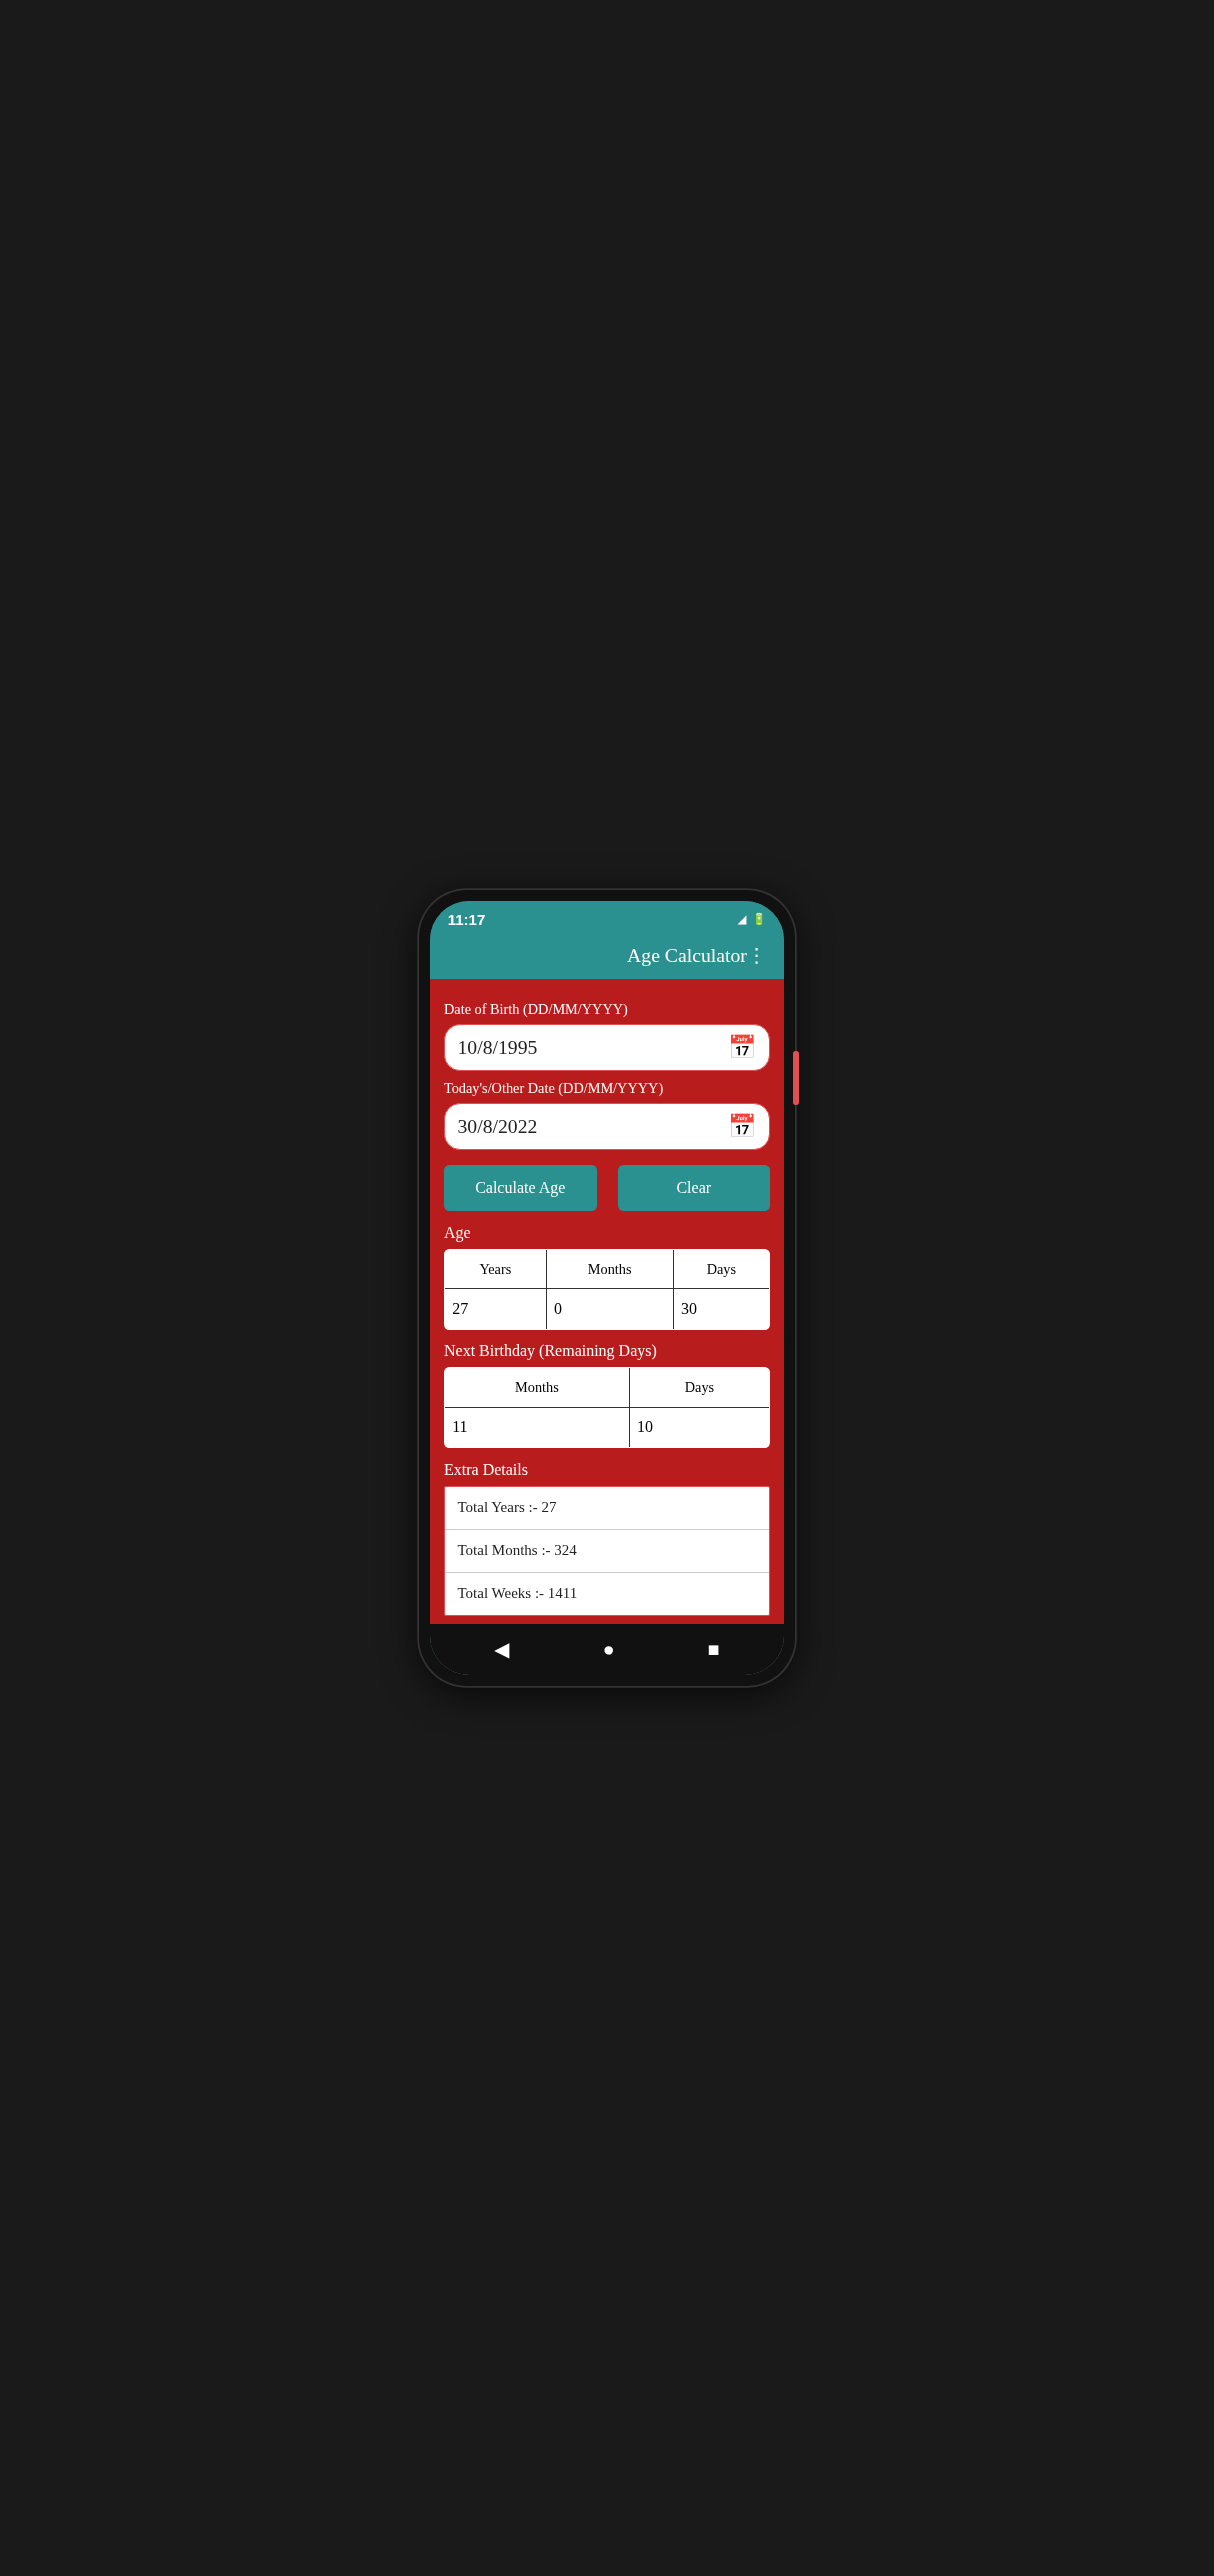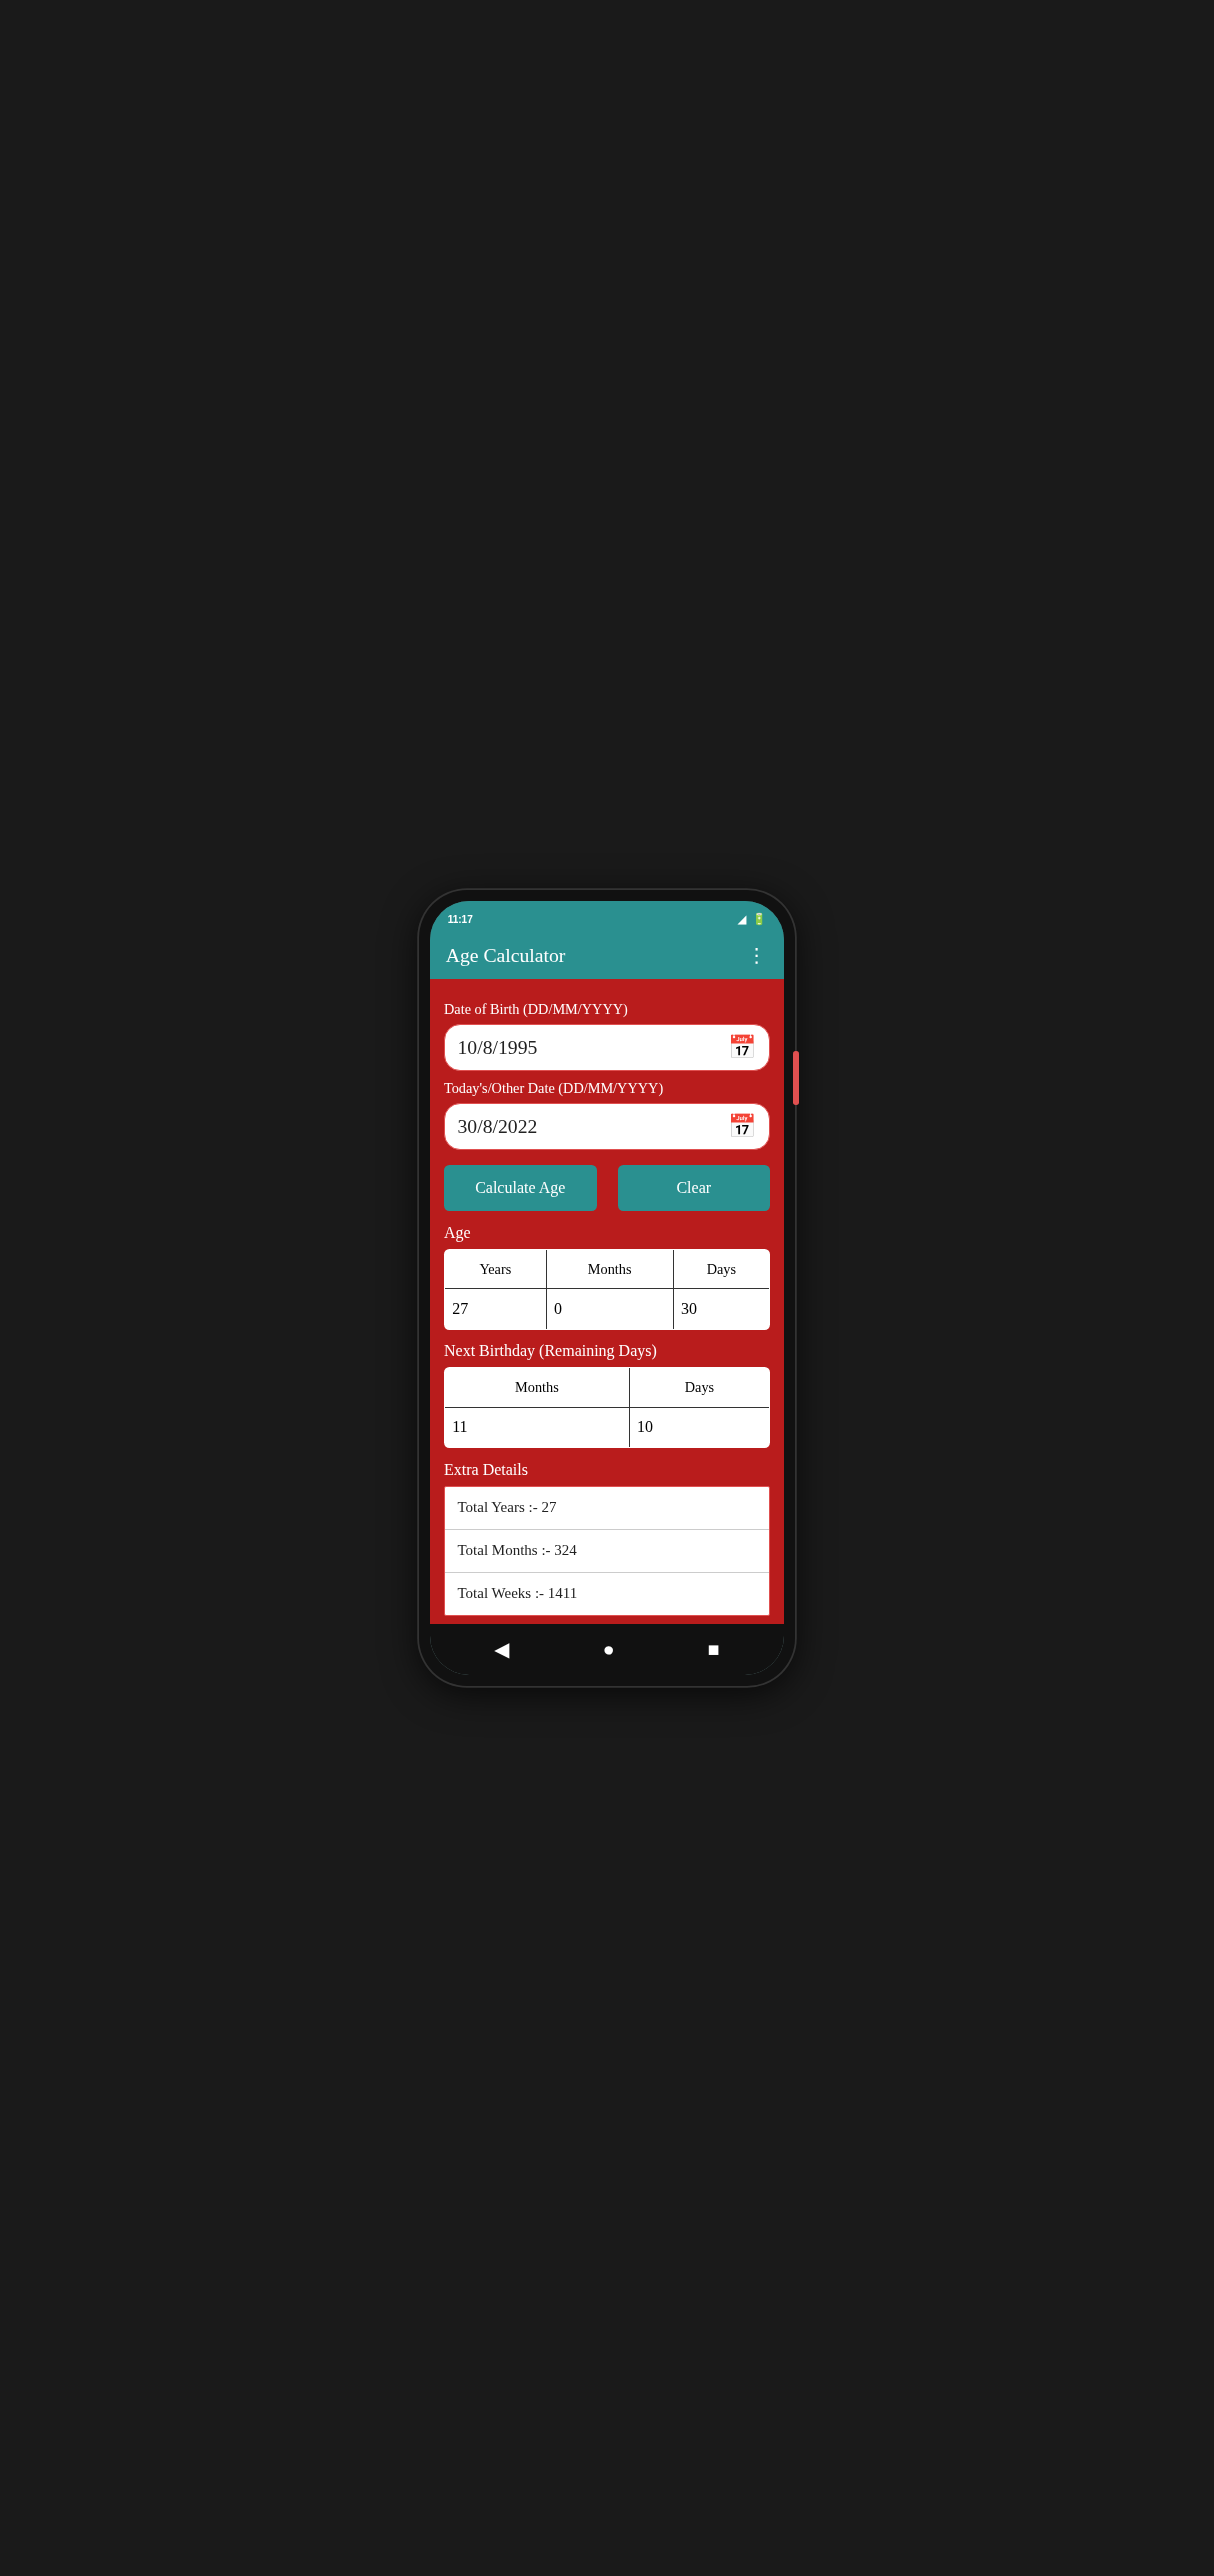--- a/index.html
+++ b/index.html
@@ -38,39 +38,39 @@
       background: #2a9090;
       display: flex;
       justify-content: space-between;
       align-items: center;
       padding: 9px 18px 5.4px 18px;
       min-height: 34px;
     }
 
     .status-time {
       color: #fff;
-      font-size: 10px;
+      font-size: 15px;
       font-weight: bold;
       font-family: Arial, sans-serif;
     }
 
     .status-icons {
       display: flex;
       align-items: center;
       gap: 5.4px;
       color: #fff;
       font-size: 11.6px;
       font-family: Arial, sans-serif;
     }
 
     
     .app-header {
       background: #2a9090;
       display: flex;
-      justify-content: space-between;
+      justify-content: flex-end;
       align-items: center;
       padding: 9px 16px 12.5px 16px;
     }
 
     .app-title {
       color: #fff;
       font-size: 19.7px;
       font-family: Georgia, serif;
       font-weight: normal;
     }

